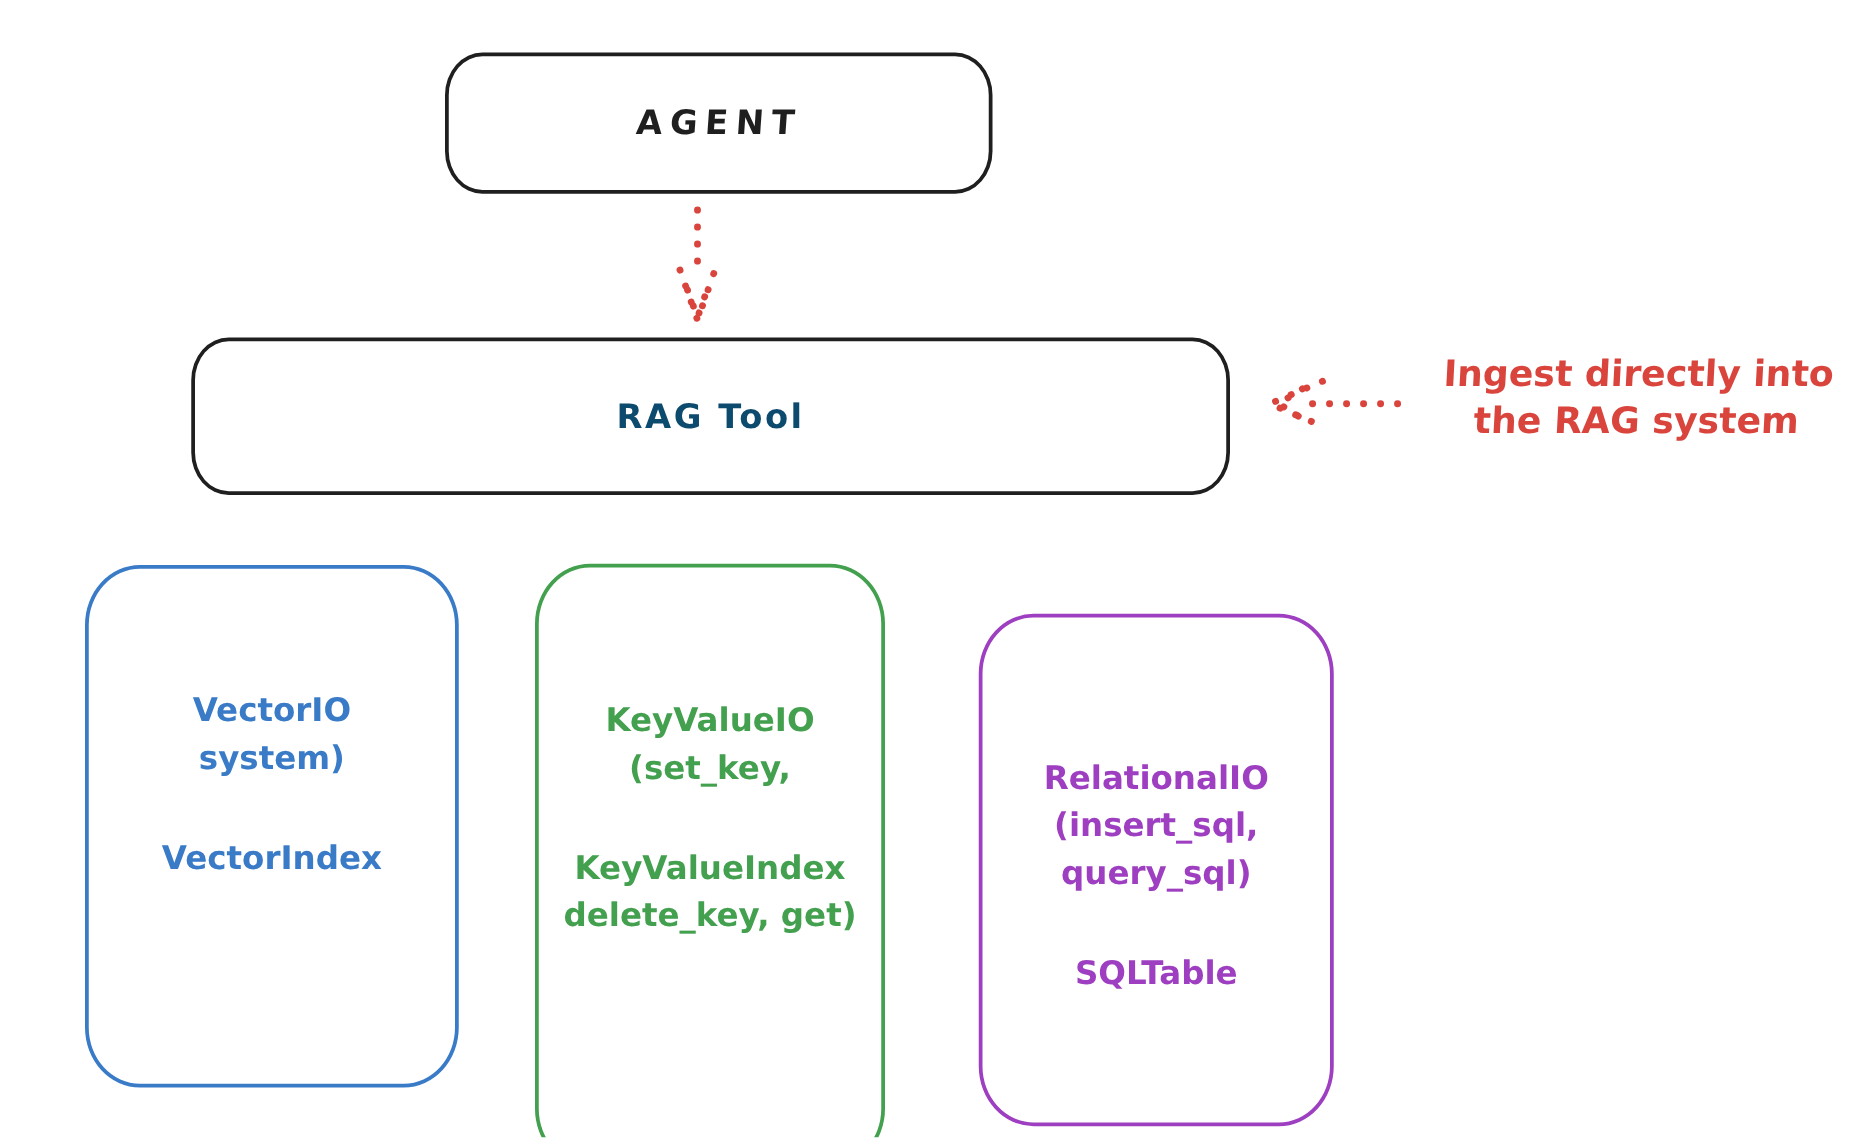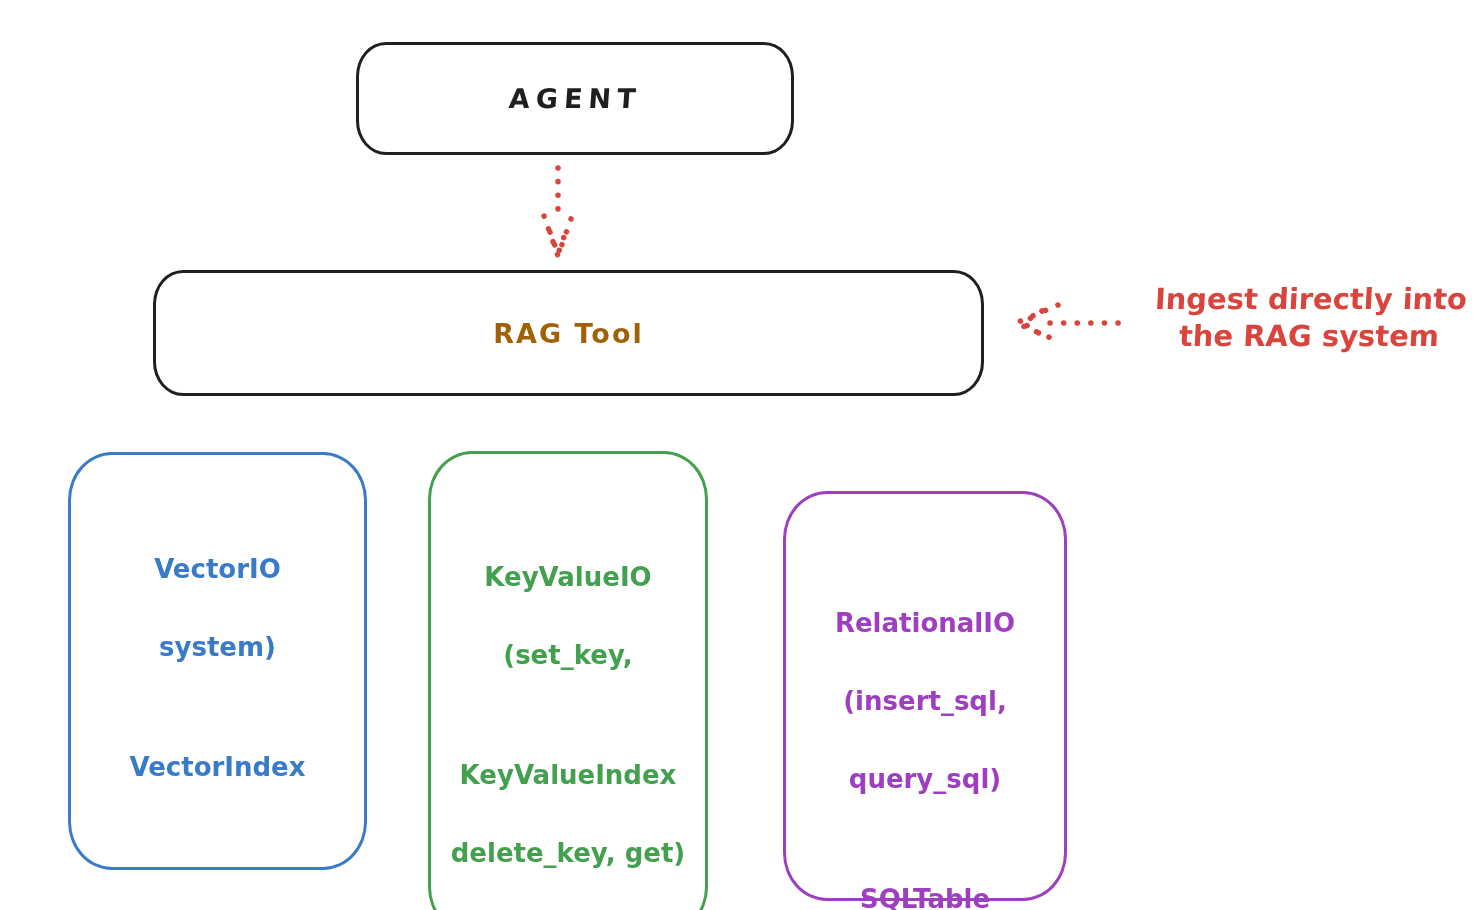--- a/index.html
+++ b/index.html
@@ -40,34 +40,33 @@
     transform: skewX(-4deg);
   }
   .rag-box {
     left: 153px; top: 270px;
     width: 831px; height: 126px;
   }
   .rag-label {
     font-size: 27px;
     font-weight: bold;
     letter-spacing: 2px;
-    color: #a16207;
+    color: #0c4a6e;
   }
   .backend-box {
     border-radius: 44px / 48px;
     border-width: 3.5px;
     border-style: solid;
     display: flex;
     flex-direction: column;
     align-items: center;
     text-align: center;
     font-weight: bold;
     font-size: 26px;
     line-height: 38px;
-    gap: 40px;
   }
   .backend-line { display: block; }
   .vector-box {
     left: 68px; top: 452px;
     width: 299px; height: 418px;
     border-color: #3a7bc8;
     color: #3a7bc8;
     padding-top: 95px;
   }
   .keyvalue-box {

